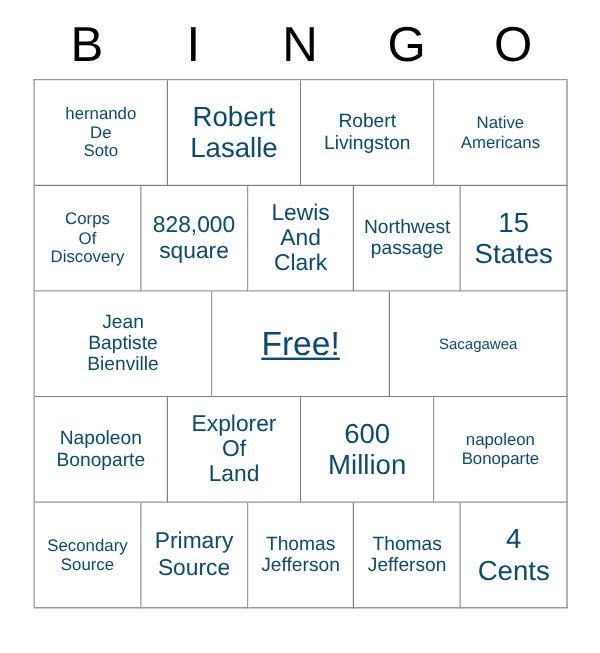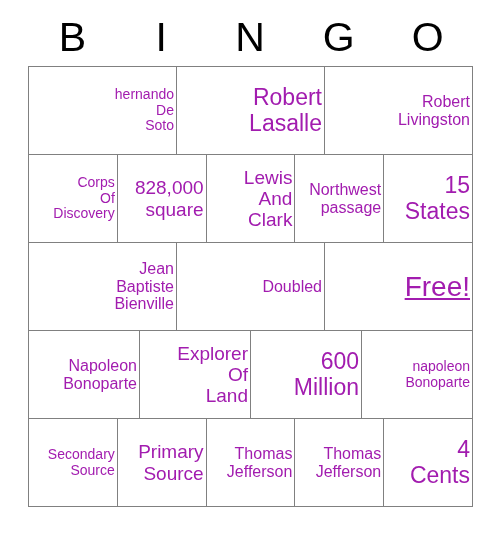--- a/index.html
+++ b/index.html
@@ -58,24 +58,23 @@
     justify-content: center;
     text-align: center;
     padding: 1px 2px;
     overflow: hidden;
     background: #ffffff;
   }
   .cell-text {
     display: block;
     width: 100%;
     line-height: 1.12;
-    color: #a21caf;
+    color: #0c4a6e;
     white-space: pre-line;
     word-break: normal;
-    text-align: right;
   }
   
   .fs-xs  { font-size: 12.5px; }
   .fs-sm  { font-size: 14px; }
   .fs-md  { font-size: 16px; }
   .fs-lg  { font-size: 19px; }
   .fs-xl  { font-size: 23px; }
   .fs-xxl { font-size: 28px; text-decoration: underline; }
 </style>
 </head>
@@ -99,20 +98,24 @@
 Soto</span>
         </div>
         <div class="bingo-cell">
           <span class="cell-text fs-xl">Robert
 Lasalle</span>
         </div>
         <div class="bingo-cell">
           <span class="cell-text fs-md">Robert
 Livingston</span>
         </div>
+        <div class="bingo-cell">
+          <span class="cell-text fs-sm">Native
+Americans</span>
+        </div>
       </div>
       <div class="bingo-row">
         <div class="bingo-cell">
           <span class="cell-text fs-sm">Corps
 Of
 Discovery</span>
         </div>
         <div class="bingo-cell">
           <span class="cell-text fs-lg">828,000
 square</span>
@@ -131,24 +134,24 @@
 States</span>
         </div>
       </div>
       <div class="bingo-row">
         <div class="bingo-cell">
           <span class="cell-text fs-md">Jean
 Baptiste
 Bienville</span>
         </div>
         <div class="bingo-cell">
-          <span class="cell-text fs-md">Doubled</span>
+          <span class="cell-text fs-xxl">Free!</span>
         </div>
         <div class="bingo-cell">
-          <span class="cell-text fs-xxl">Free!</span>
+          <span class="cell-text fs-xs">Sacagawea</span>
         </div>
       </div>
       <div class="bingo-row">
         <div class="bingo-cell">
           <span class="cell-text fs-md">Napoleon
 Bonoparte</span>
         </div>
         <div class="bingo-cell">
           <span class="cell-text fs-lg">Explorer
 Of

